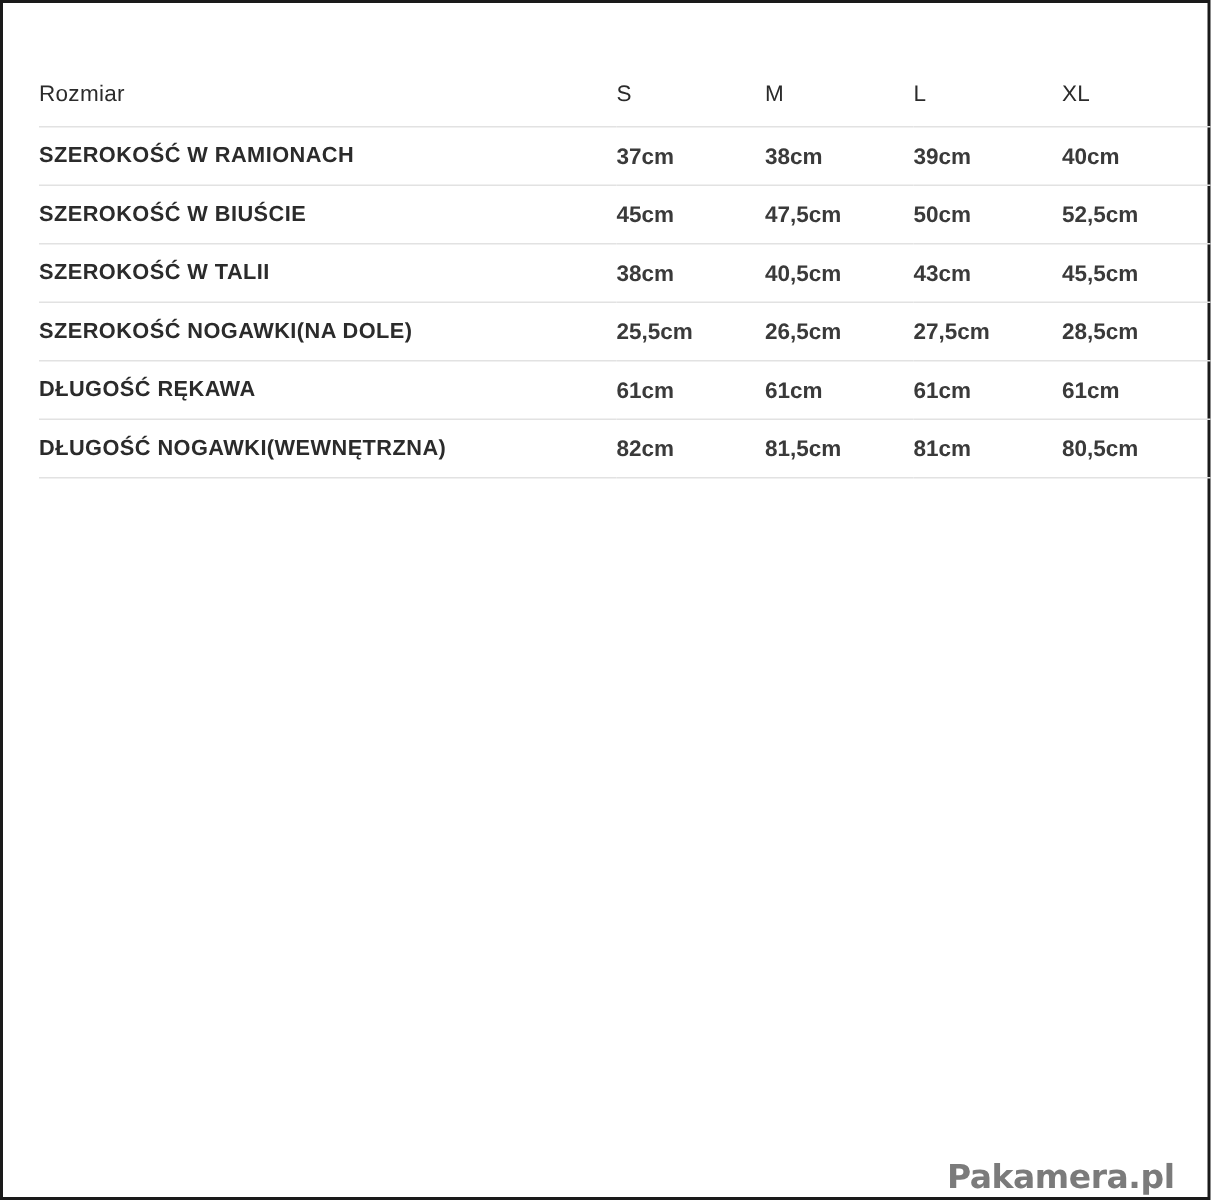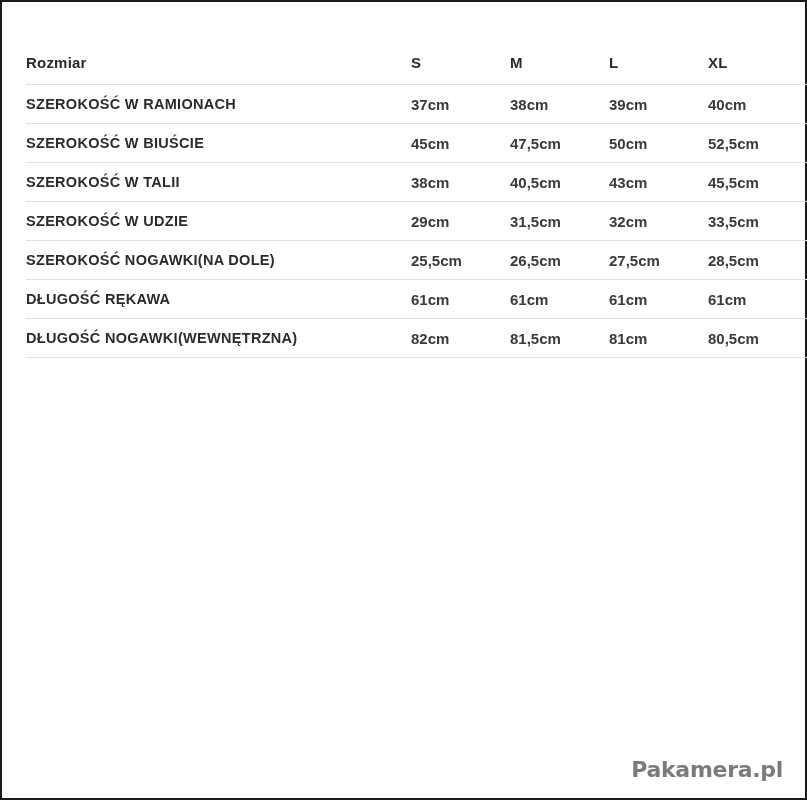--- a/index.html
+++ b/index.html
@@ -37,21 +37,21 @@
   table.size-table th,
   table.size-table td {
     text-align: left;
     border-bottom: 1px solid #e2e2e2;
     padding: 0;
     vertical-align: middle;
   }
   table.size-table thead th {
     height: 44px;
     font-size: 15px;
-    font-weight: bold;
+    font-weight: normal;
     color: #2b2b2b;
     letter-spacing: 0.2px;
   }
   table.size-table tbody tr { height: 39px; }
   table.size-table tbody th.row-label {
     font-size: 14.5px;
     font-weight: bold;
     color: #2b2b2b;
     letter-spacing: 0.3px;
     text-transform: uppercase;
@@ -61,21 +61,21 @@
     font-weight: bold;
     color: #3a3a3a;
   }
   table.size-table tbody tr:last-child th,
   table.size-table tbody tr:last-child td {
     border-bottom: 1px solid #e2e2e2;
   }
   .watermark {
     position: absolute;
     right: 22px;
-    bottom: 16px;
+    bottom: 0;
     font-size: 22px;
     font-weight: bold;
     color: #7b7b7b;
     letter-spacing: -0.3px;
     font-family: "DejaVu Sans", sans-serif;
   }
 </style>
 </head>
 <body>
 
@@ -115,27 +115,20 @@
           <td class="value">52,5cm</td>
         </tr>
         <tr>
           <th class="row-label">SZEROKOŚĆ W TALII</th>
           <td class="value">38cm</td>
           <td class="value">40,5cm</td>
           <td class="value">43cm</td>
           <td class="value">45,5cm</td>
         </tr>
         <tr>
-          <th class="row-label">SZEROKOŚĆ W UDZIE</th>
-          <td class="value">29cm</td>
-          <td class="value">31,5cm</td>
-          <td class="value">32cm</td>
-          <td class="value">33,5cm</td>
-        </tr>
-        <tr>
           <th class="row-label">SZEROKOŚĆ NOGAWKI(NA DOLE)</th>
           <td class="value">25,5cm</td>
           <td class="value">26,5cm</td>
           <td class="value">27,5cm</td>
           <td class="value">28,5cm</td>
         </tr>
         <tr>
           <th class="row-label">DŁUGOŚĆ RĘKAWA</th>
           <td class="value">61cm</td>
           <td class="value">61cm</td>

